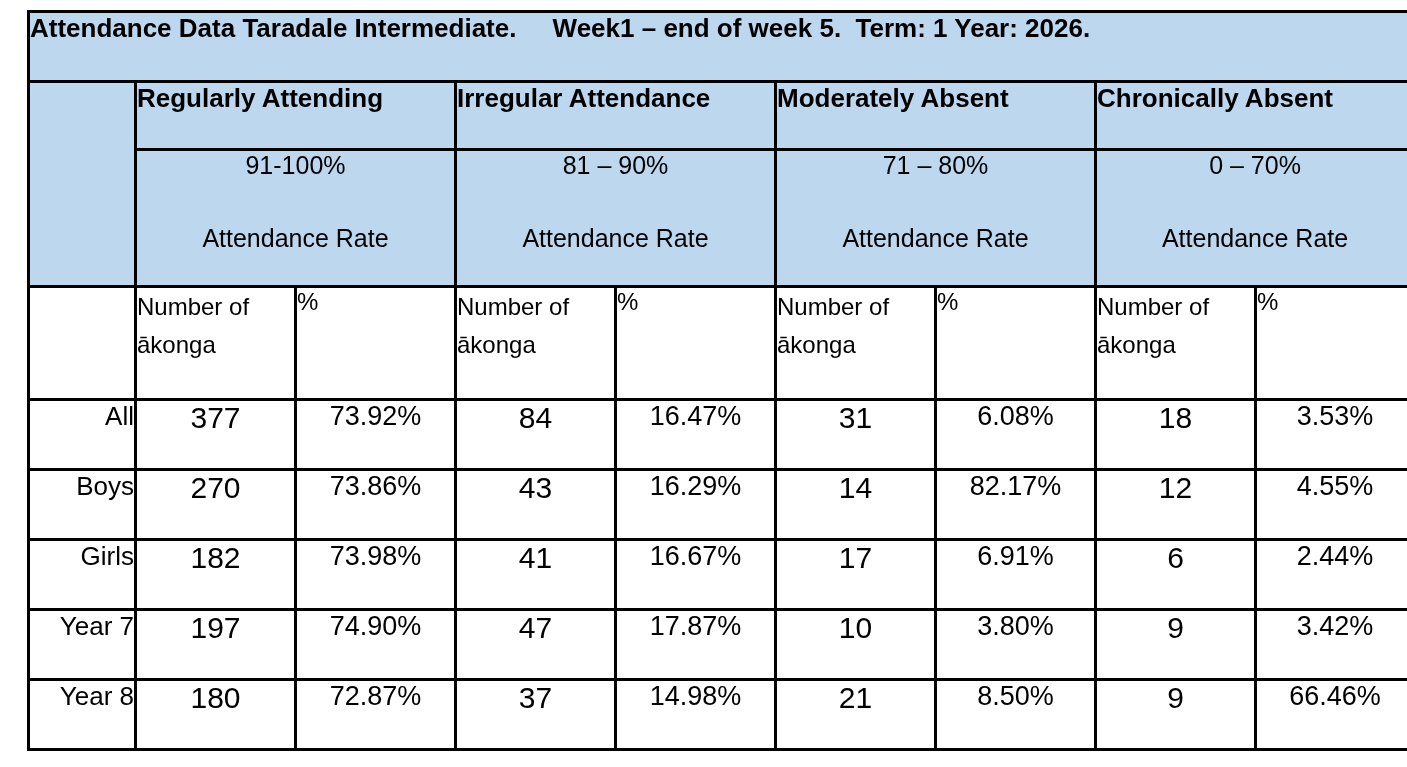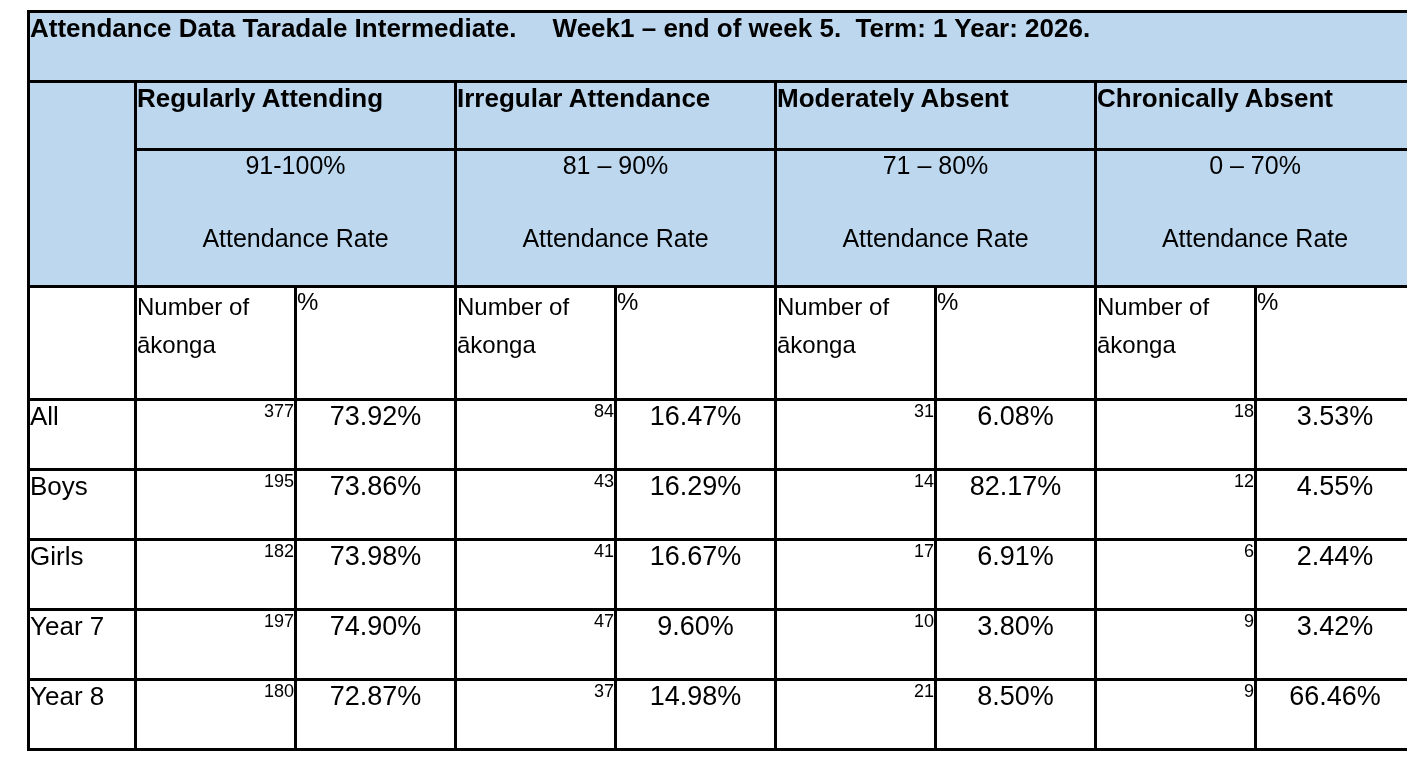--- a/index.html
+++ b/index.html
@@ -48,24 +48,25 @@
     height: 113px;
   }
   .sub-pct-cell {
     font-size: 24px;
     padding: 32px 2px 0 3px;
   }
   .row-label-cell {
     font-size: 26px;
     padding: 8px 2px 0 3px;
     height: 70px;
+    text-align: right;
   }
   .num-cell {
-    font-size: 18px;
-    text-align: right;
+    font-size: 30px;
+    text-align: center;
     padding-top: 10px;
   }
   .pct-cell {
     font-size: 27px;
     text-align: center;
     padding: 10px 2px 0 3px;
   }
 </style>
 </head>
 <body>
@@ -135,21 +136,21 @@
       <td class="num-cell">84</td>
       <td class="pct-cell">16.47%</td>
       <td class="num-cell">31</td>
       <td class="pct-cell">6.08%</td>
       <td class="num-cell">18</td>
       <td class="pct-cell">3.53%</td>
     </tr>
 
     <tr>
       <td class="row-label-cell">Boys</td>
-      <td class="num-cell">195</td>
+      <td class="num-cell">270</td>
       <td class="pct-cell">73.86%</td>
       <td class="num-cell">43</td>
       <td class="pct-cell">16.29%</td>
       <td class="num-cell">14</td>
       <td class="pct-cell">82.17%</td>
       <td class="num-cell">12</td>
       <td class="pct-cell">4.55%</td>
     </tr>
 
     <tr>
@@ -162,21 +163,21 @@
       <td class="pct-cell">6.91%</td>
       <td class="num-cell">6</td>
       <td class="pct-cell">2.44%</td>
     </tr>
 
     <tr>
       <td class="row-label-cell">Year 7</td>
       <td class="num-cell">197</td>
       <td class="pct-cell">74.90%</td>
       <td class="num-cell">47</td>
-      <td class="pct-cell">9.60%</td>
+      <td class="pct-cell">17.87%</td>
       <td class="num-cell">10</td>
       <td class="pct-cell">3.80%</td>
       <td class="num-cell">9</td>
       <td class="pct-cell">3.42%</td>
     </tr>
 
     <tr>
       <td class="row-label-cell">Year 8</td>
       <td class="num-cell">180</td>
       <td class="pct-cell">72.87%</td>

